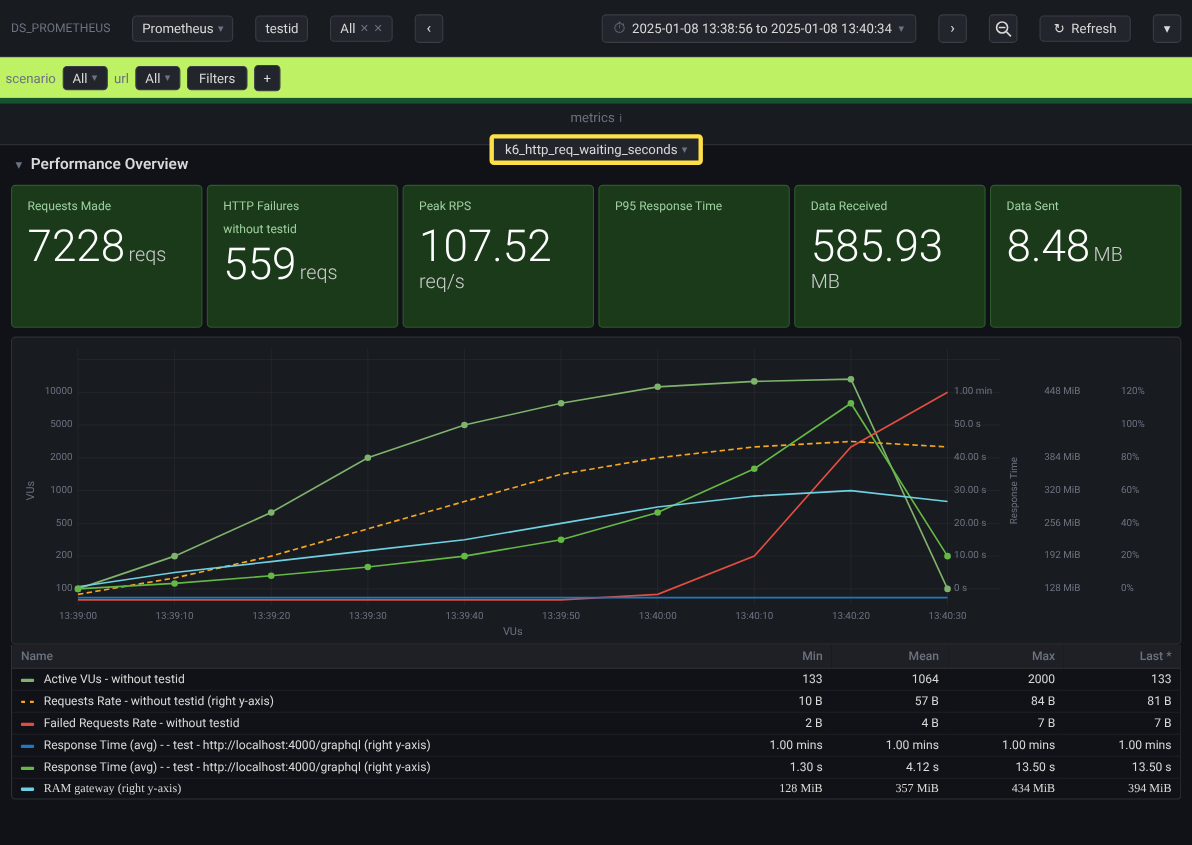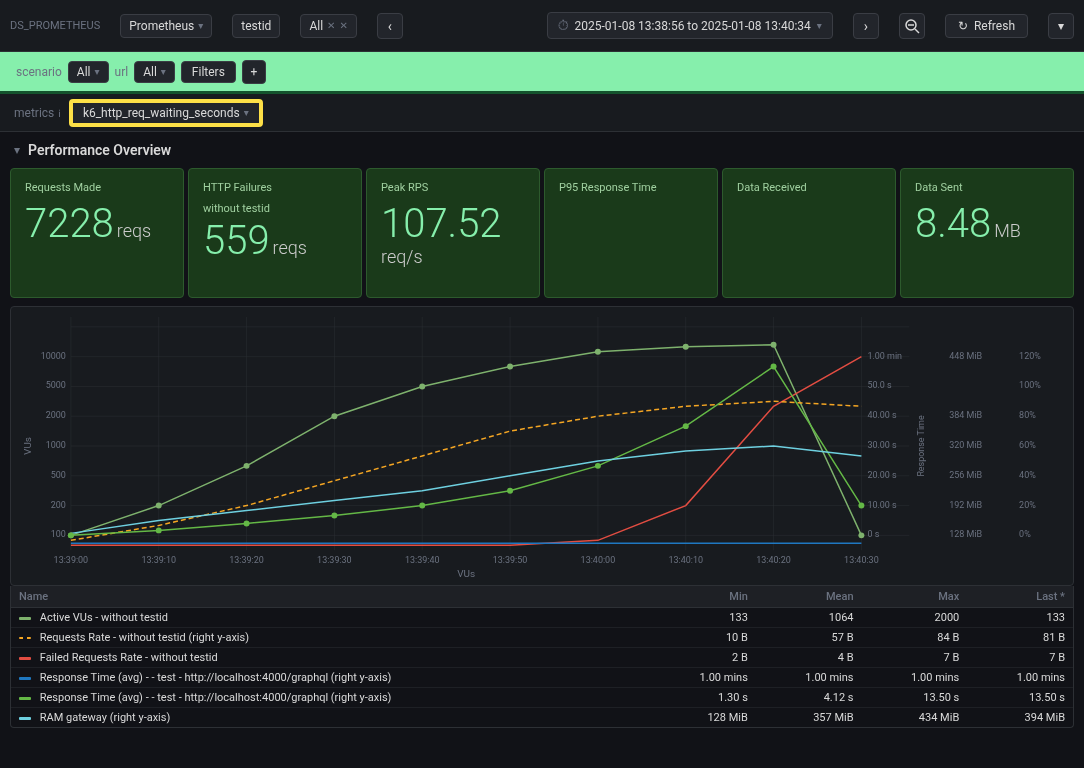--- a/index.html
+++ b/index.html
@@ -114,23 +114,23 @@
       height: 26px;
       display: flex;
       align-items: center;
       justify-content: center;
       cursor: pointer;
     }
     
     .filter-bar {
       display: flex;
       align-items: center;
-      padding: 6px 16px;
-      background: #86efac;
-      border-bottom: 3px solid #14532d;
+      padding: 6px 5px;
+      background: #bef264;
+      border-bottom: 5px solid #14532d;
       gap: 6px;
       height: 42px;
     }
     .filter-select {
       background: #22252b;
       border: 1px solid #3a3d44;
       border-radius: 4px;
       color: #d9d9d9;
       padding: 3px 8px;
       font-size: 12px;
@@ -160,25 +160,26 @@
       height: 24px;
       display: flex;
       align-items: center;
       justify-content: center;
       cursor: pointer;
     }
     
     .metrics-bar {
       display: flex;
       align-items: center;
-      padding: 6px 14px;
+      padding: 6px 26px;
       background: #181b1f;
       border-bottom: 1px solid #2d3035;
       gap: 8px;
       height: 38px;
+      flex-direction: column;
     }
     .metrics-label {
       color: #6b7280;
       font-size: 12px;
       display: flex;
       align-items: center;
       gap: 4px;
     }
     .metrics-value {
       background: #22252b;
@@ -225,21 +226,21 @@
       margin-bottom: 8px;
     }
     .stat-card-sub {
       font-size: 11px;
       color: #a0d0a0;
       margin-bottom: 4px;
     }
     .stat-value {
       font-size: 40px;
       font-weight: 300;
-      color: #86efac;
+      color: #ffffff;
       line-height: 1.1;
     }
     .stat-unit {
       font-size: 18px;
       font-weight: 300;
       color: #cccccc;
     }
     
     .chart-container {
       margin: 8px 10px 0;
@@ -276,21 +277,21 @@
       border-bottom: 1px solid #2d3035;
     }
     .legend-table th.right { text-align: right; }
     .legend-table td {
       padding: 3px 8px;
       font-size: 11px;
       color: #d9d9d9;
       border-bottom: 1px solid #1e2025;
     }
     .legend-table td.right { text-align: right; }
-    .legend-table tr:last-child td { border-bottom: none; }
+    .legend-table tr:last-child td { border-bottom: none; font-family: Liberation Serif, serif; }
     .series-color {
       display: inline-block;
       width: 12px;
       height: 3px;
       margin-right: 6px;
       vertical-align: middle;
       border-radius: 1px;
     }
     .series-color.dashed {
       background: repeating-linear-gradient(90deg, #f5a623 0, #f5a623 4px, transparent 4px, transparent 8px);
@@ -382,20 +383,21 @@
     </div>
     <div class="stat-card">
       <div class="stat-card-label">Peak RPS</div>
       <div><span class="stat-value">107.52</span> <span class="stat-unit">req/s</span></div>
     </div>
     <div class="stat-card">
       <div class="stat-card-label">P95 Response Time</div>
     </div>
     <div class="stat-card">
       <div class="stat-card-label">Data Received</div>
+      <div><span class="stat-value">585.93</span> <span class="stat-unit">MB</span></div>
     </div>
     <div class="stat-card">
       <div class="stat-card-label">Data Sent</div>
       <div><span class="stat-value">8.48</span> <span class="stat-unit">MB</span></div>
     </div>
   </div>
 
 <div class="chart-container">
   <div class="chart-inner">
     <svg width="100%" height="100%" viewBox="0 0 1064 280" preserveAspectRatio="none">

